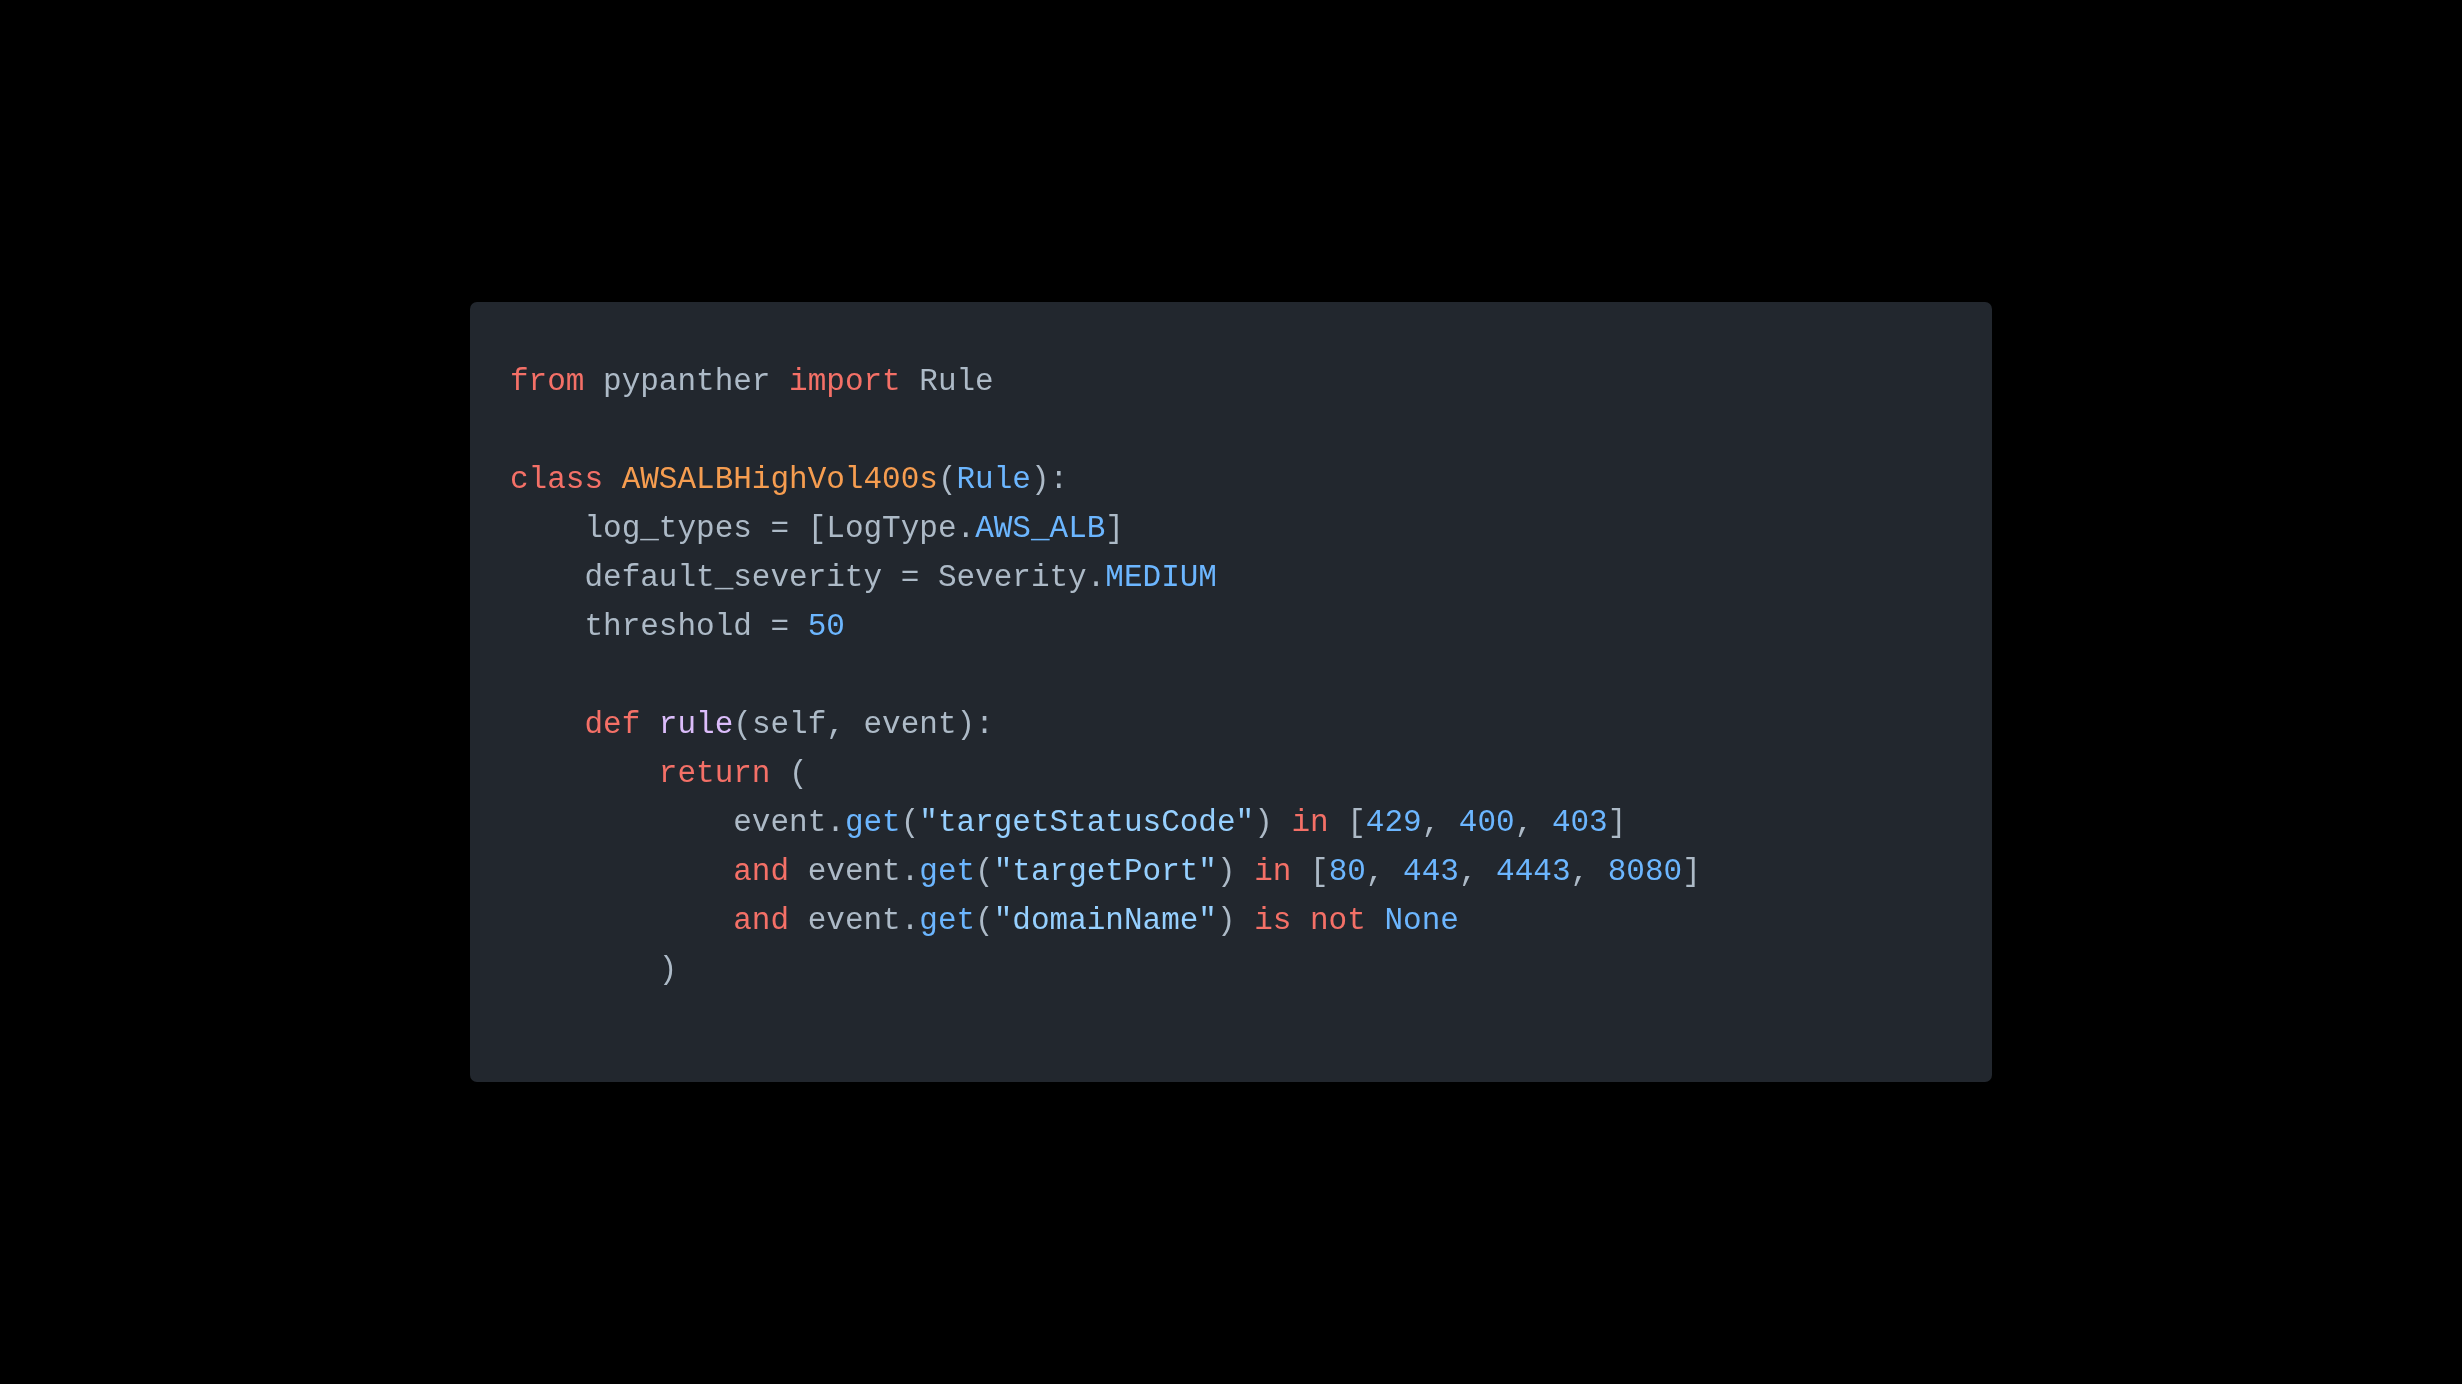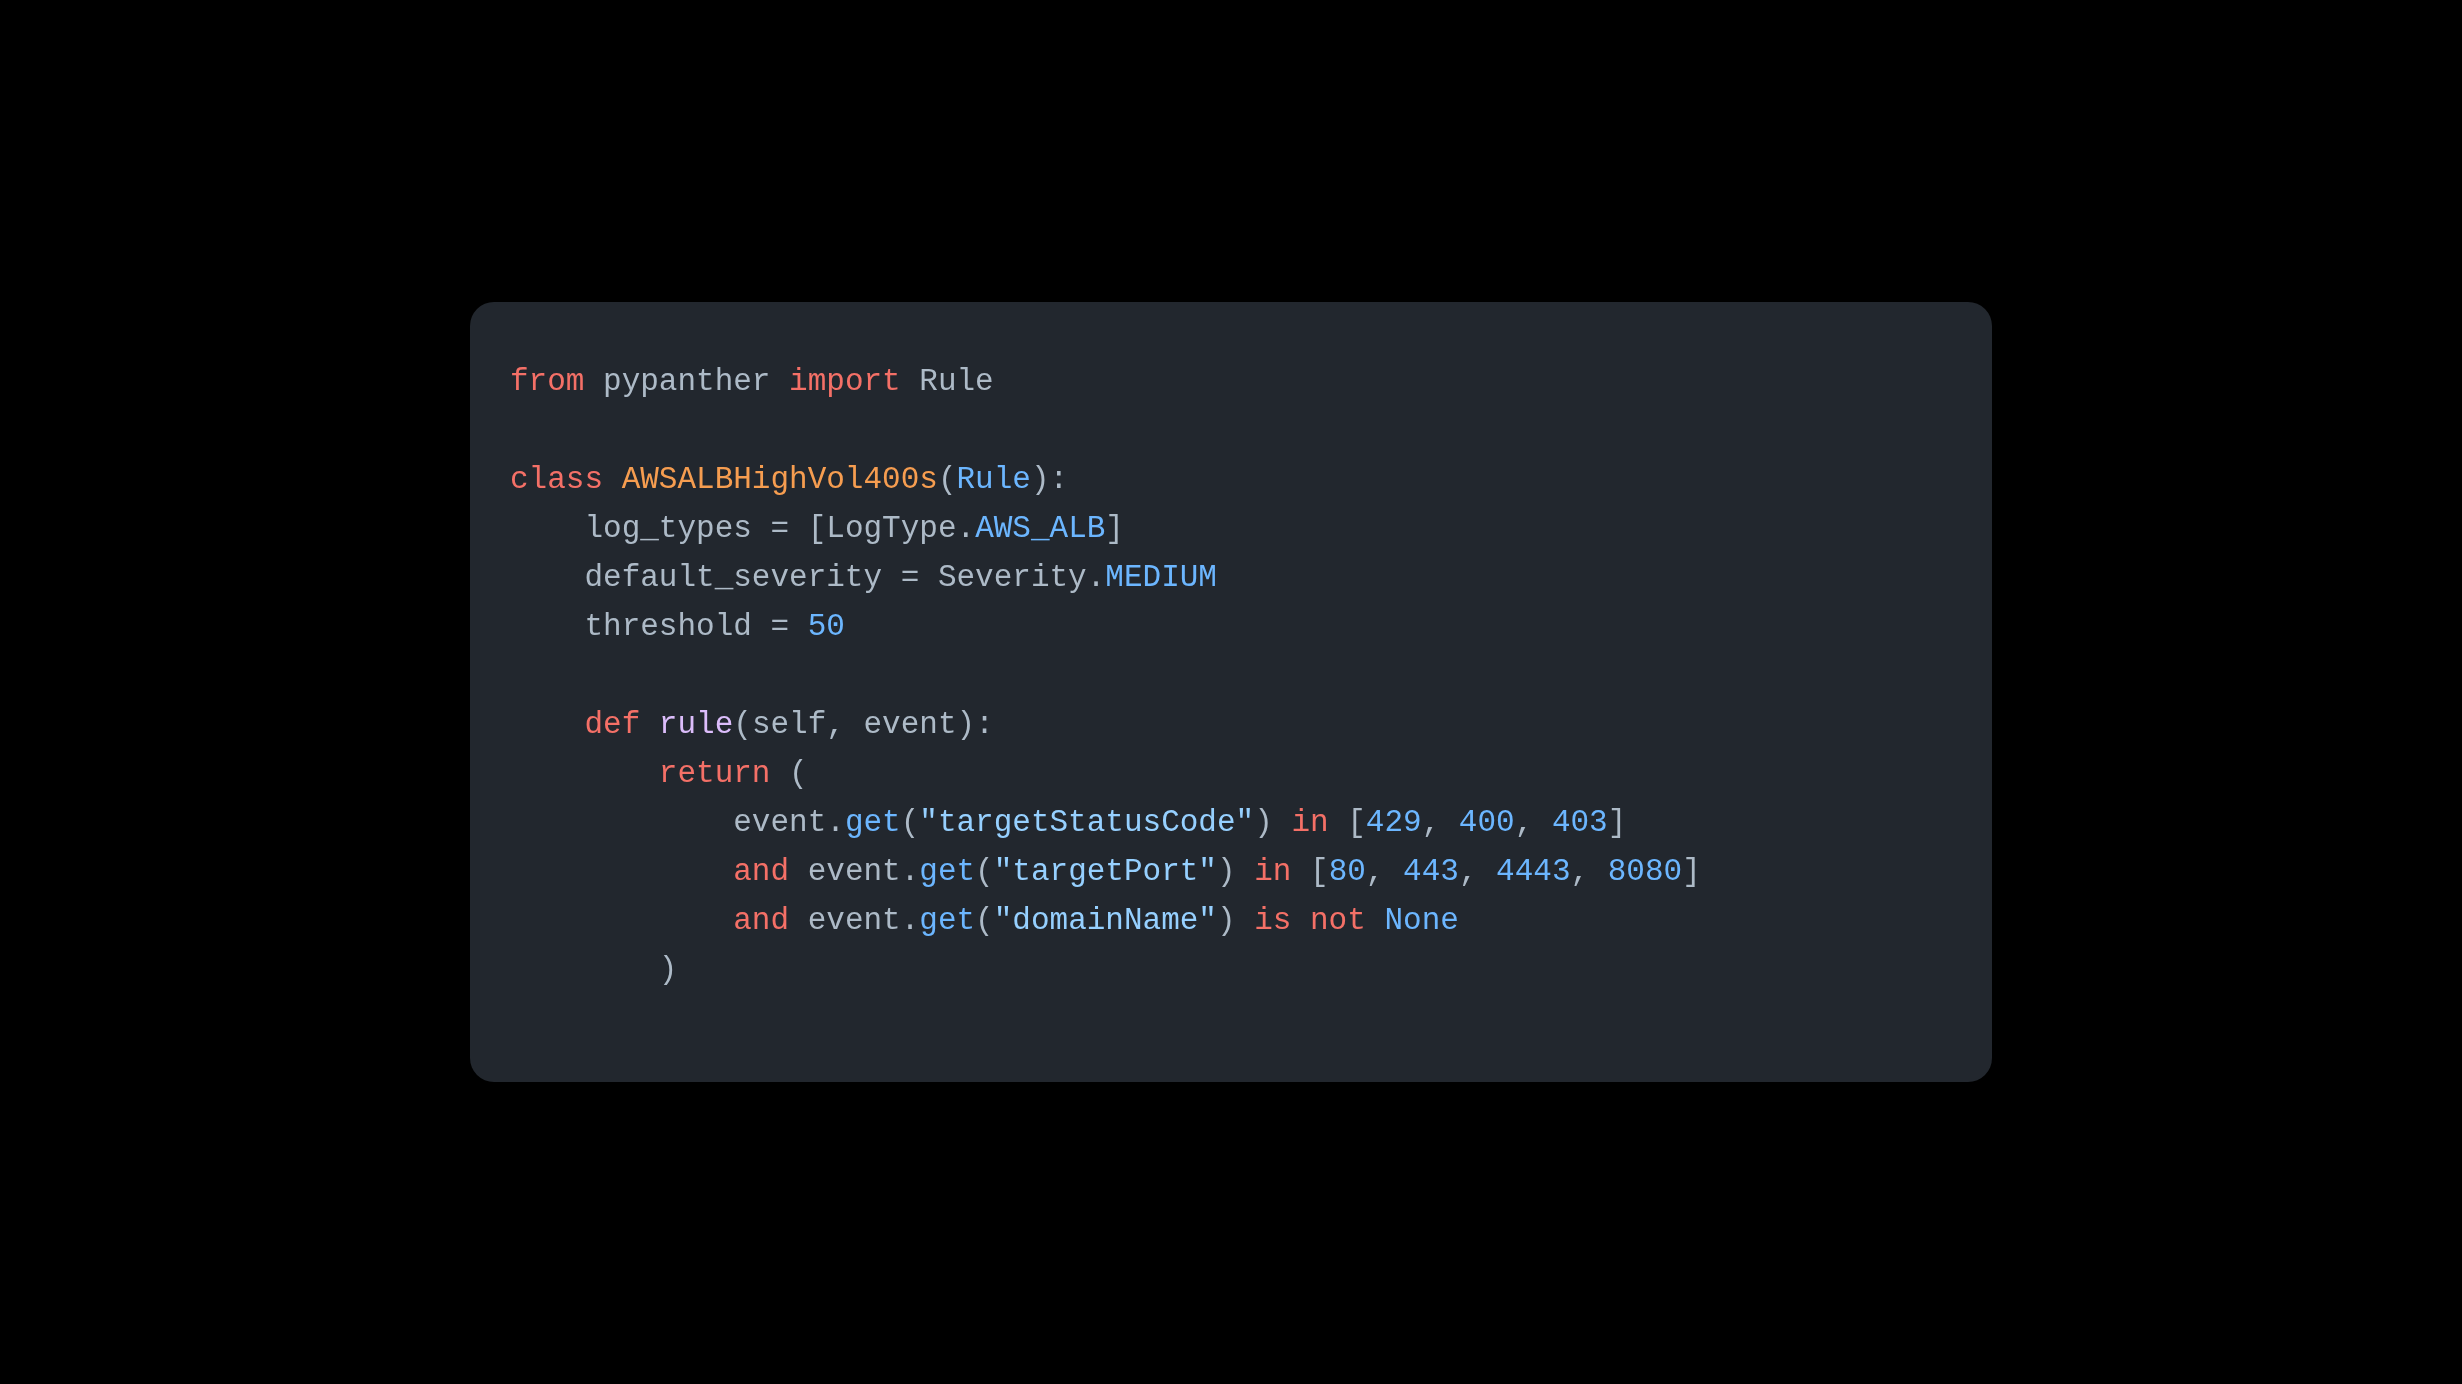--- a/index.html
+++ b/index.html
@@ -6,21 +6,21 @@
   html, body { width: 100%; height: 100%; }
   body {
     background: #000000;
     display: flex;
     align-items: center;
     justify-content: center;
     font-family: ui-monospace, "SF Mono", Menlo, Consolas, "Liberation Mono", monospace;
   }
   .code-card {
     background: #22272e;
-    border-radius: 24px;
+    border-radius: 7px;
     padding: 56px 16px 56px 40px;
     width: 1522px;
     min-height: 780px;
   }
   pre {
     font-family: inherit;
     font-size: 31px;
     line-height: 1.58;
     white-space: pre;
     color: #adbac7;

